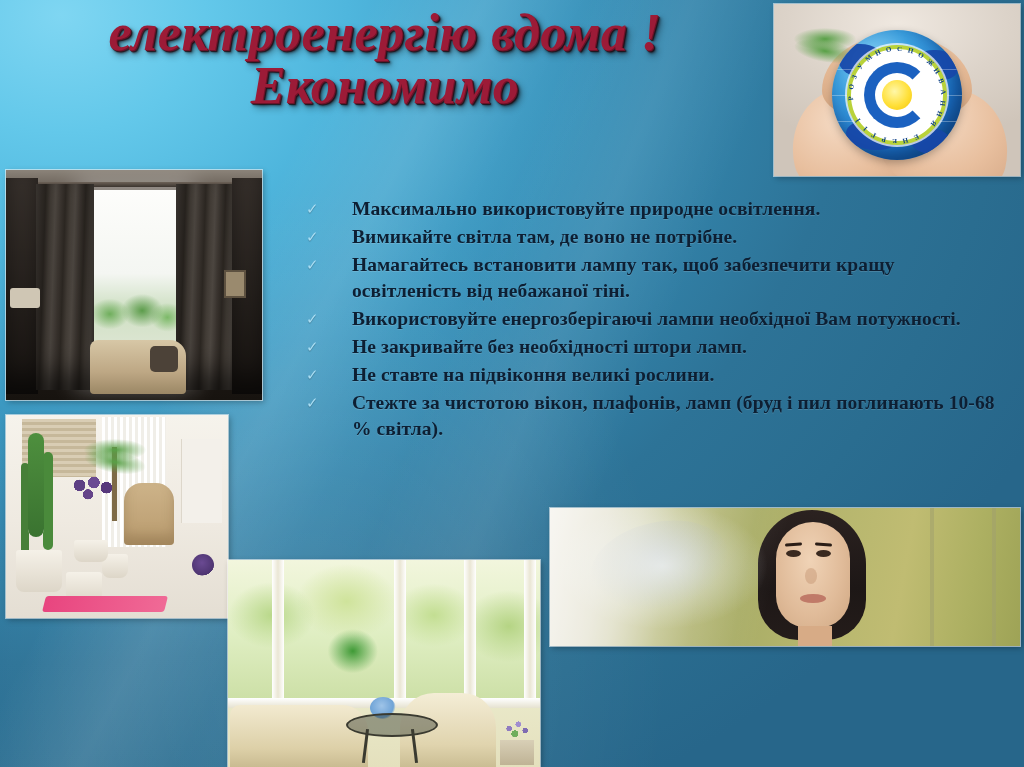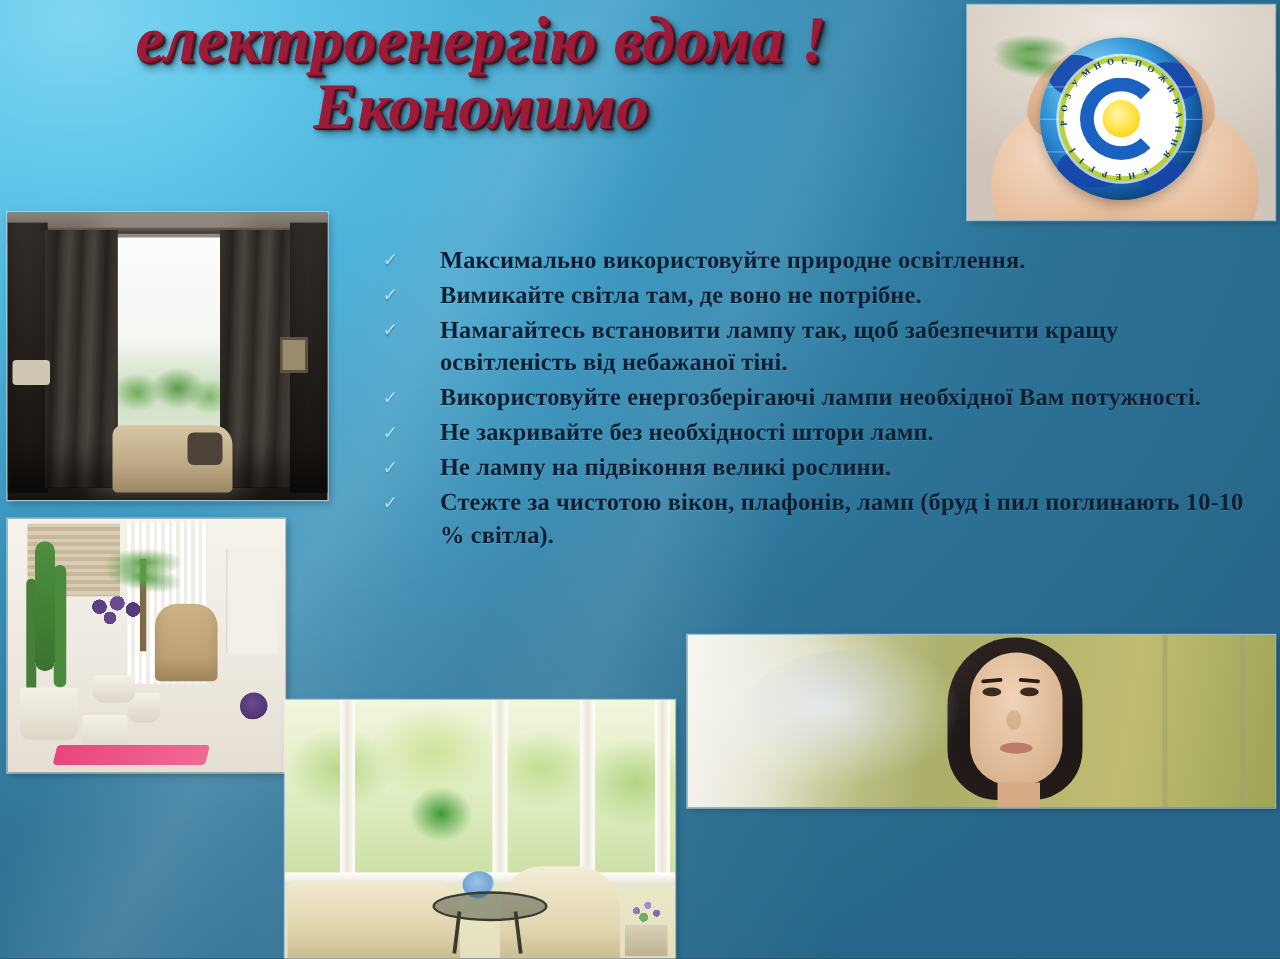--- a/index.html
+++ b/index.html
@@ -632,21 +632,21 @@
     <li>
       <span class="check-icon">✓</span>
       <span class="bullet-text">Використовуйте енергозберігаючі лампи необхідної Вам потужності.</span>
     </li>
     <li>
       <span class="check-icon">✓</span>
       <span class="bullet-text">Не закривайте без необхідності штори ламп.</span>
     </li>
     <li>
       <span class="check-icon">✓</span>
-      <span class="bullet-text">Не лампу на підвіконня великі рослини.</span>
+      <span class="bullet-text">Не ставте на підвіконня великі рослини.</span>
     </li>
     <li>
       <span class="check-icon">✓</span>
-      <span class="bullet-text">Стежте за чистотою вікон, плафонів, ламп (бруд і пил поглинають 10-10 % світла).</span>
+      <span class="bullet-text">Стежте за чистотою вікон, плафонів, ламп (бруд і пил поглинають 10-68 % світла).</span>
     </li>
   </ul>
 
 </div>
 
 </body></html>

